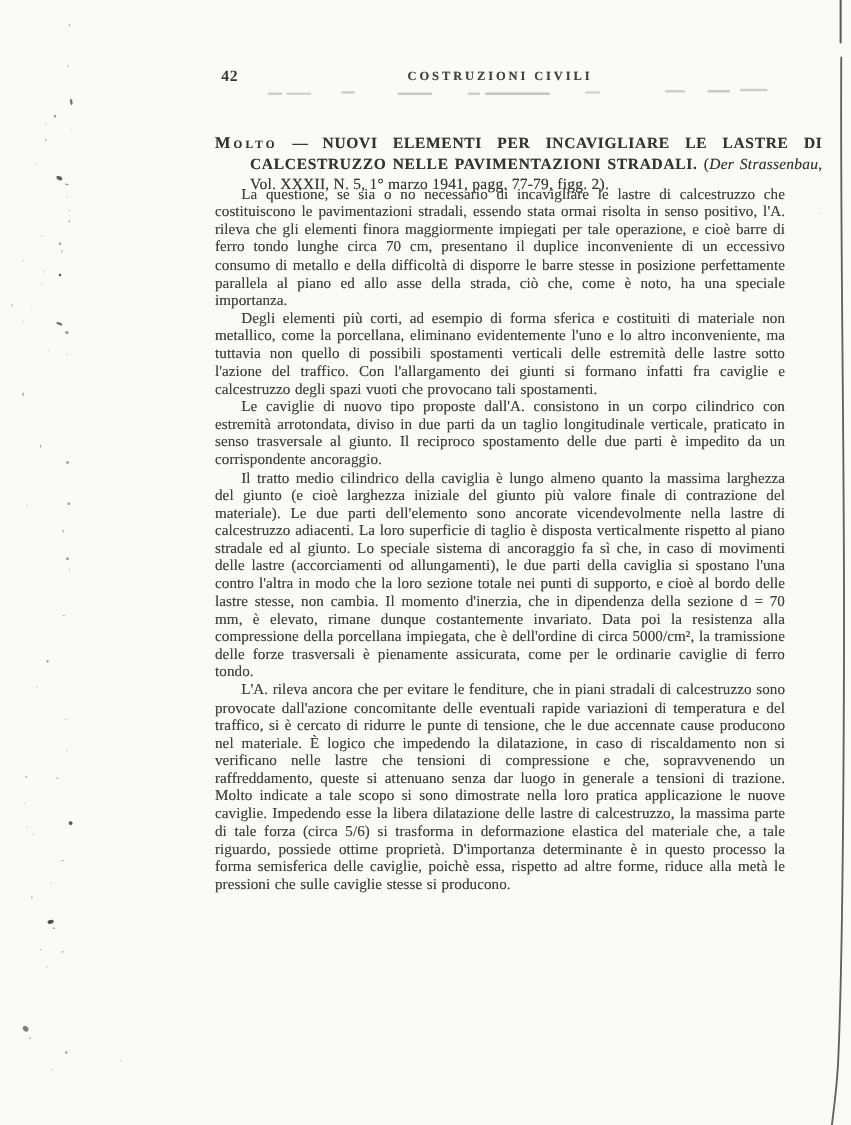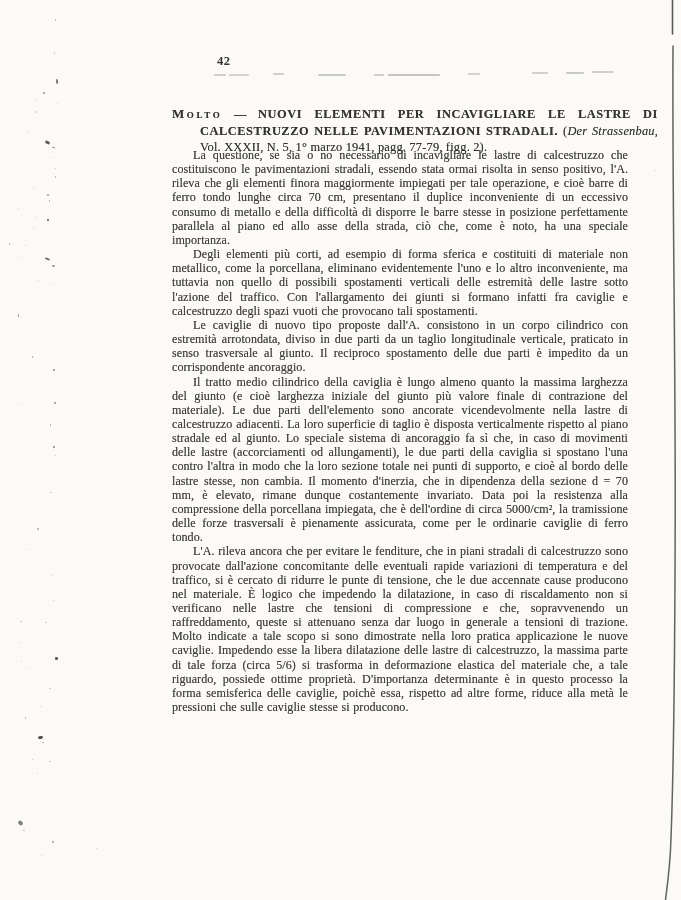--- a/index.html
+++ b/index.html
@@ -14,21 +14,20 @@
   }
   
   .header {
     position: absolute;
     top: 54px; left: 172px; width: 456px; height: 16px;
   }
   .pagenum {
     position: absolute; left: 5px; top: 0;
     font-weight: 700; font-size: 12.5px; letter-spacing: .5px;
     color: #35342f;
-    margin-left: 40px;
   }
   .running-head {
     position: absolute; left: 0; right: 0; top: 2px;
     text-align: center;
     font-size: 10px; font-weight: 700; letter-spacing: 2.3px;
     color: #45443f;
     text-shadow: 0 0 .4px rgba(60,60,55,.55);
   }
   
   .hdash {
@@ -80,20 +79,21 @@
     pointer-events: none;
   }
 </style>
 </head>
 <body>
 
 <div class="page">
 
   <div class="header">
     <span class="pagenum">42</span>
+    <span class="running-head">COSTRUZIONI CIVILI</span>
   </div>
 
   <div id="ruleArtifacts">
       <span class="hdash" style="left: 214px; top: 74px; width: 12px; opacity: 0.5;"></span>
       <span class="hdash" style="left: 229px; top: 74px; width: 20px; opacity: 0.45;"></span>
       <span class="hdash" style="left: 273px; top: 73px; width: 11px; opacity: 0.5;"></span>
       <span class="hdash" style="left: 318px; top: 74px; width: 28px; opacity: 0.55;"></span>
       <span class="hdash" style="left: 374px; top: 74px; width: 10px; opacity: 0.5;"></span>
       <span class="hdash" style="left: 388px; top: 74px; width: 52px; opacity: 0.6;"></span>
       <span class="hdash" style="left: 468px; top: 73px; width: 12px; opacity: 0.45;"></span>

